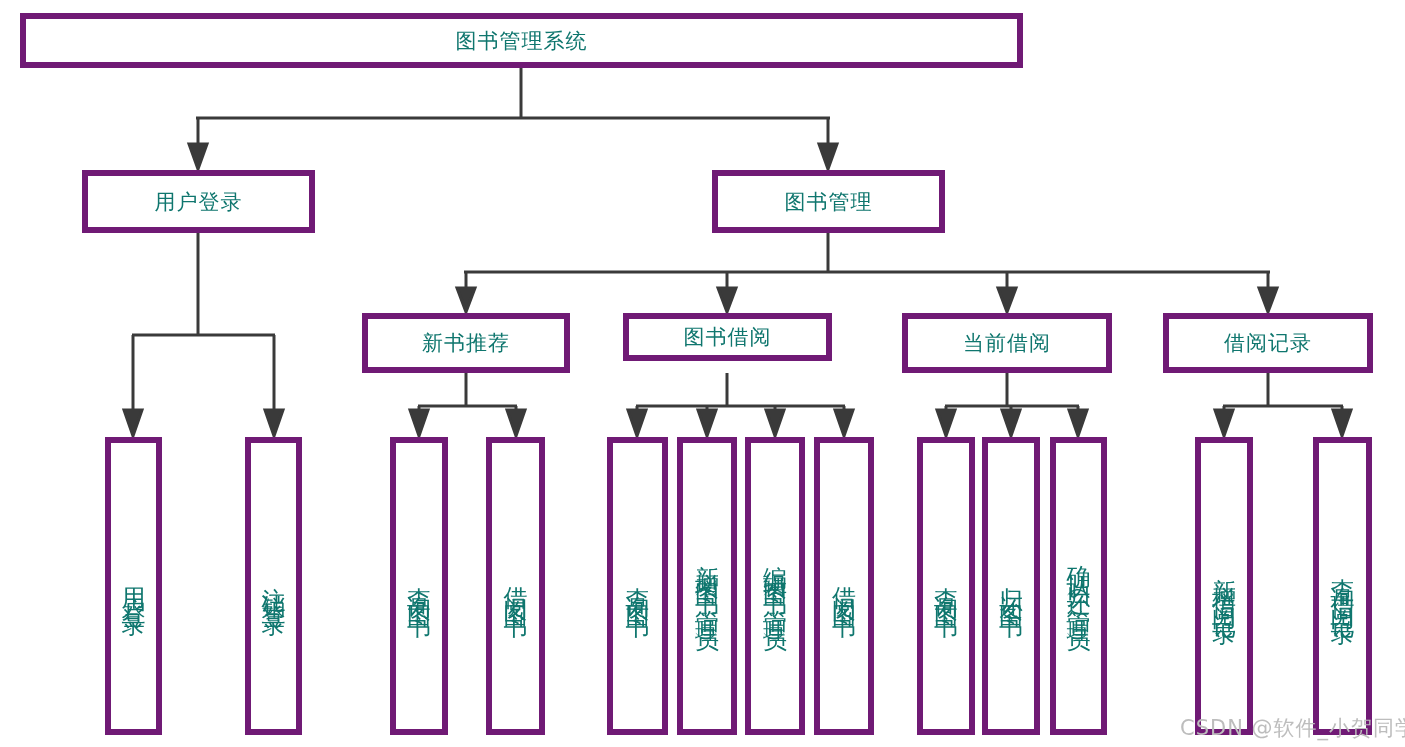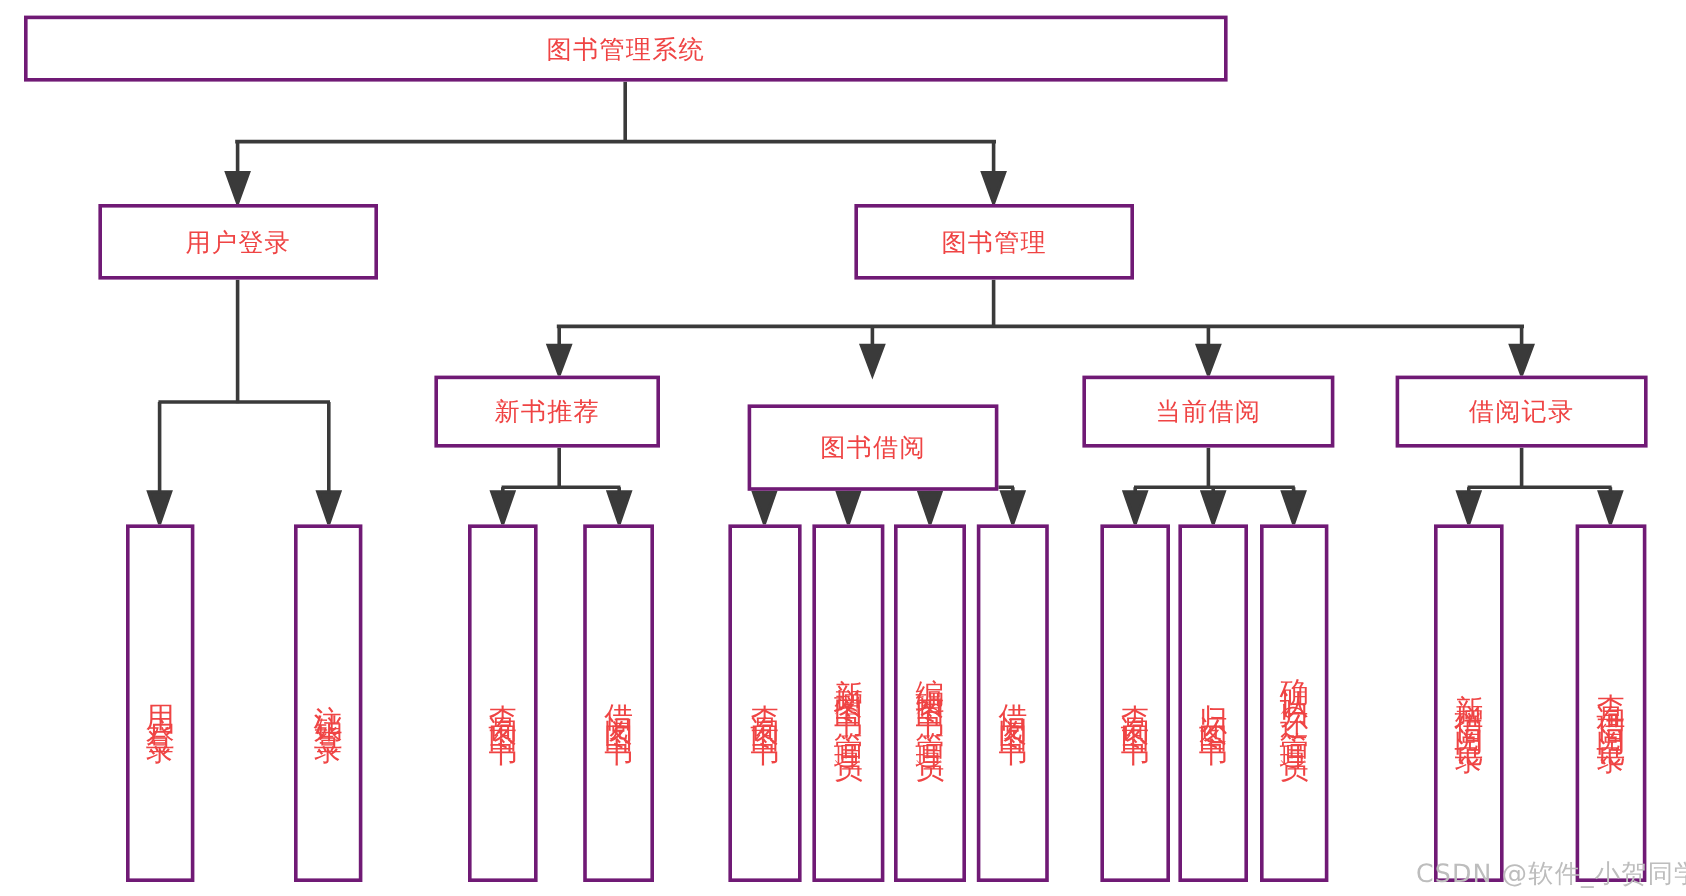--- a/index.html
+++ b/index.html
@@ -18,22 +18,22 @@
   .connectors {
     position: absolute;
     left: 0;
     top: 0;
     z-index: 1;
   }
   .node {
     position: absolute;
     box-sizing: border-box;
     background: #ffffff;
-    border: 3px solid #701a75;
-    color: #ef4444;
+    border: 6px solid #701a75;
+    color: #0f766e;
     display: flex;
     align-items: center;
     justify-content: center;
     z-index: 2;
     white-space: nowrap;
   }
   .node.h {
     font-size: 21px;
     letter-spacing: 1px;
   }
@@ -129,22 +129,22 @@
       <line x1="1342" y1="406" x2="1342" y2="412"></line>
         <polygon points="1333,410 1351,410 1342,436"></polygon>
     </g>
   </svg>
 
   <div class="node h" style="left:20px; top:13px; width:1003px; height:55px;">图书管理系统</div>
 
   <div class="node h" style="left:82px; top:170px; width:233px; height:63px;">用户登录</div>
   <div class="node h" style="left:712px; top:170px; width:233px; height:63px;text-align:right;">图书管理</div>
 
-  <div class="node h" style="left:362px; top:313px; width:188px; height:60px;">新书推荐</div>
-  <div class="node h" style="left:623px; top:313px; width:209px; height:72px;margin-top:24px;">图书借阅</div>
+  <div class="node h" style="left:362px; top:313px; width:208px; height:60px;">新书推荐</div>
+  <div class="node h" style="left:623px; top:313px; width:209px; height:48px;">图书借阅</div>
   <div class="node h" style="left:902px; top:313px; width:210px; height:60px;font-family:Liberation Serif, serif;">当前借阅</div>
   <div class="node h" style="left:1163px; top:313px; width:210px; height:60px;">借阅记录</div>
 
   <div class="node v" style="left:105px; top:437px; width:57px; height:298px;">用户登录</div>
   <div class="node v" style="left:245px; top:437px; width:57px; height:298px;">注销登录</div>
 
   <div class="node v" style="left:390px; top:437px; width:58px; height:298px;">查询图书</div>
   <div class="node v" style="left:486px; top:437px; width:59px; height:298px;">借阅图书</div>
 
   <div class="node v" style="left:607px; top:437px; width:61px; height:298px;">查询图书</div>

